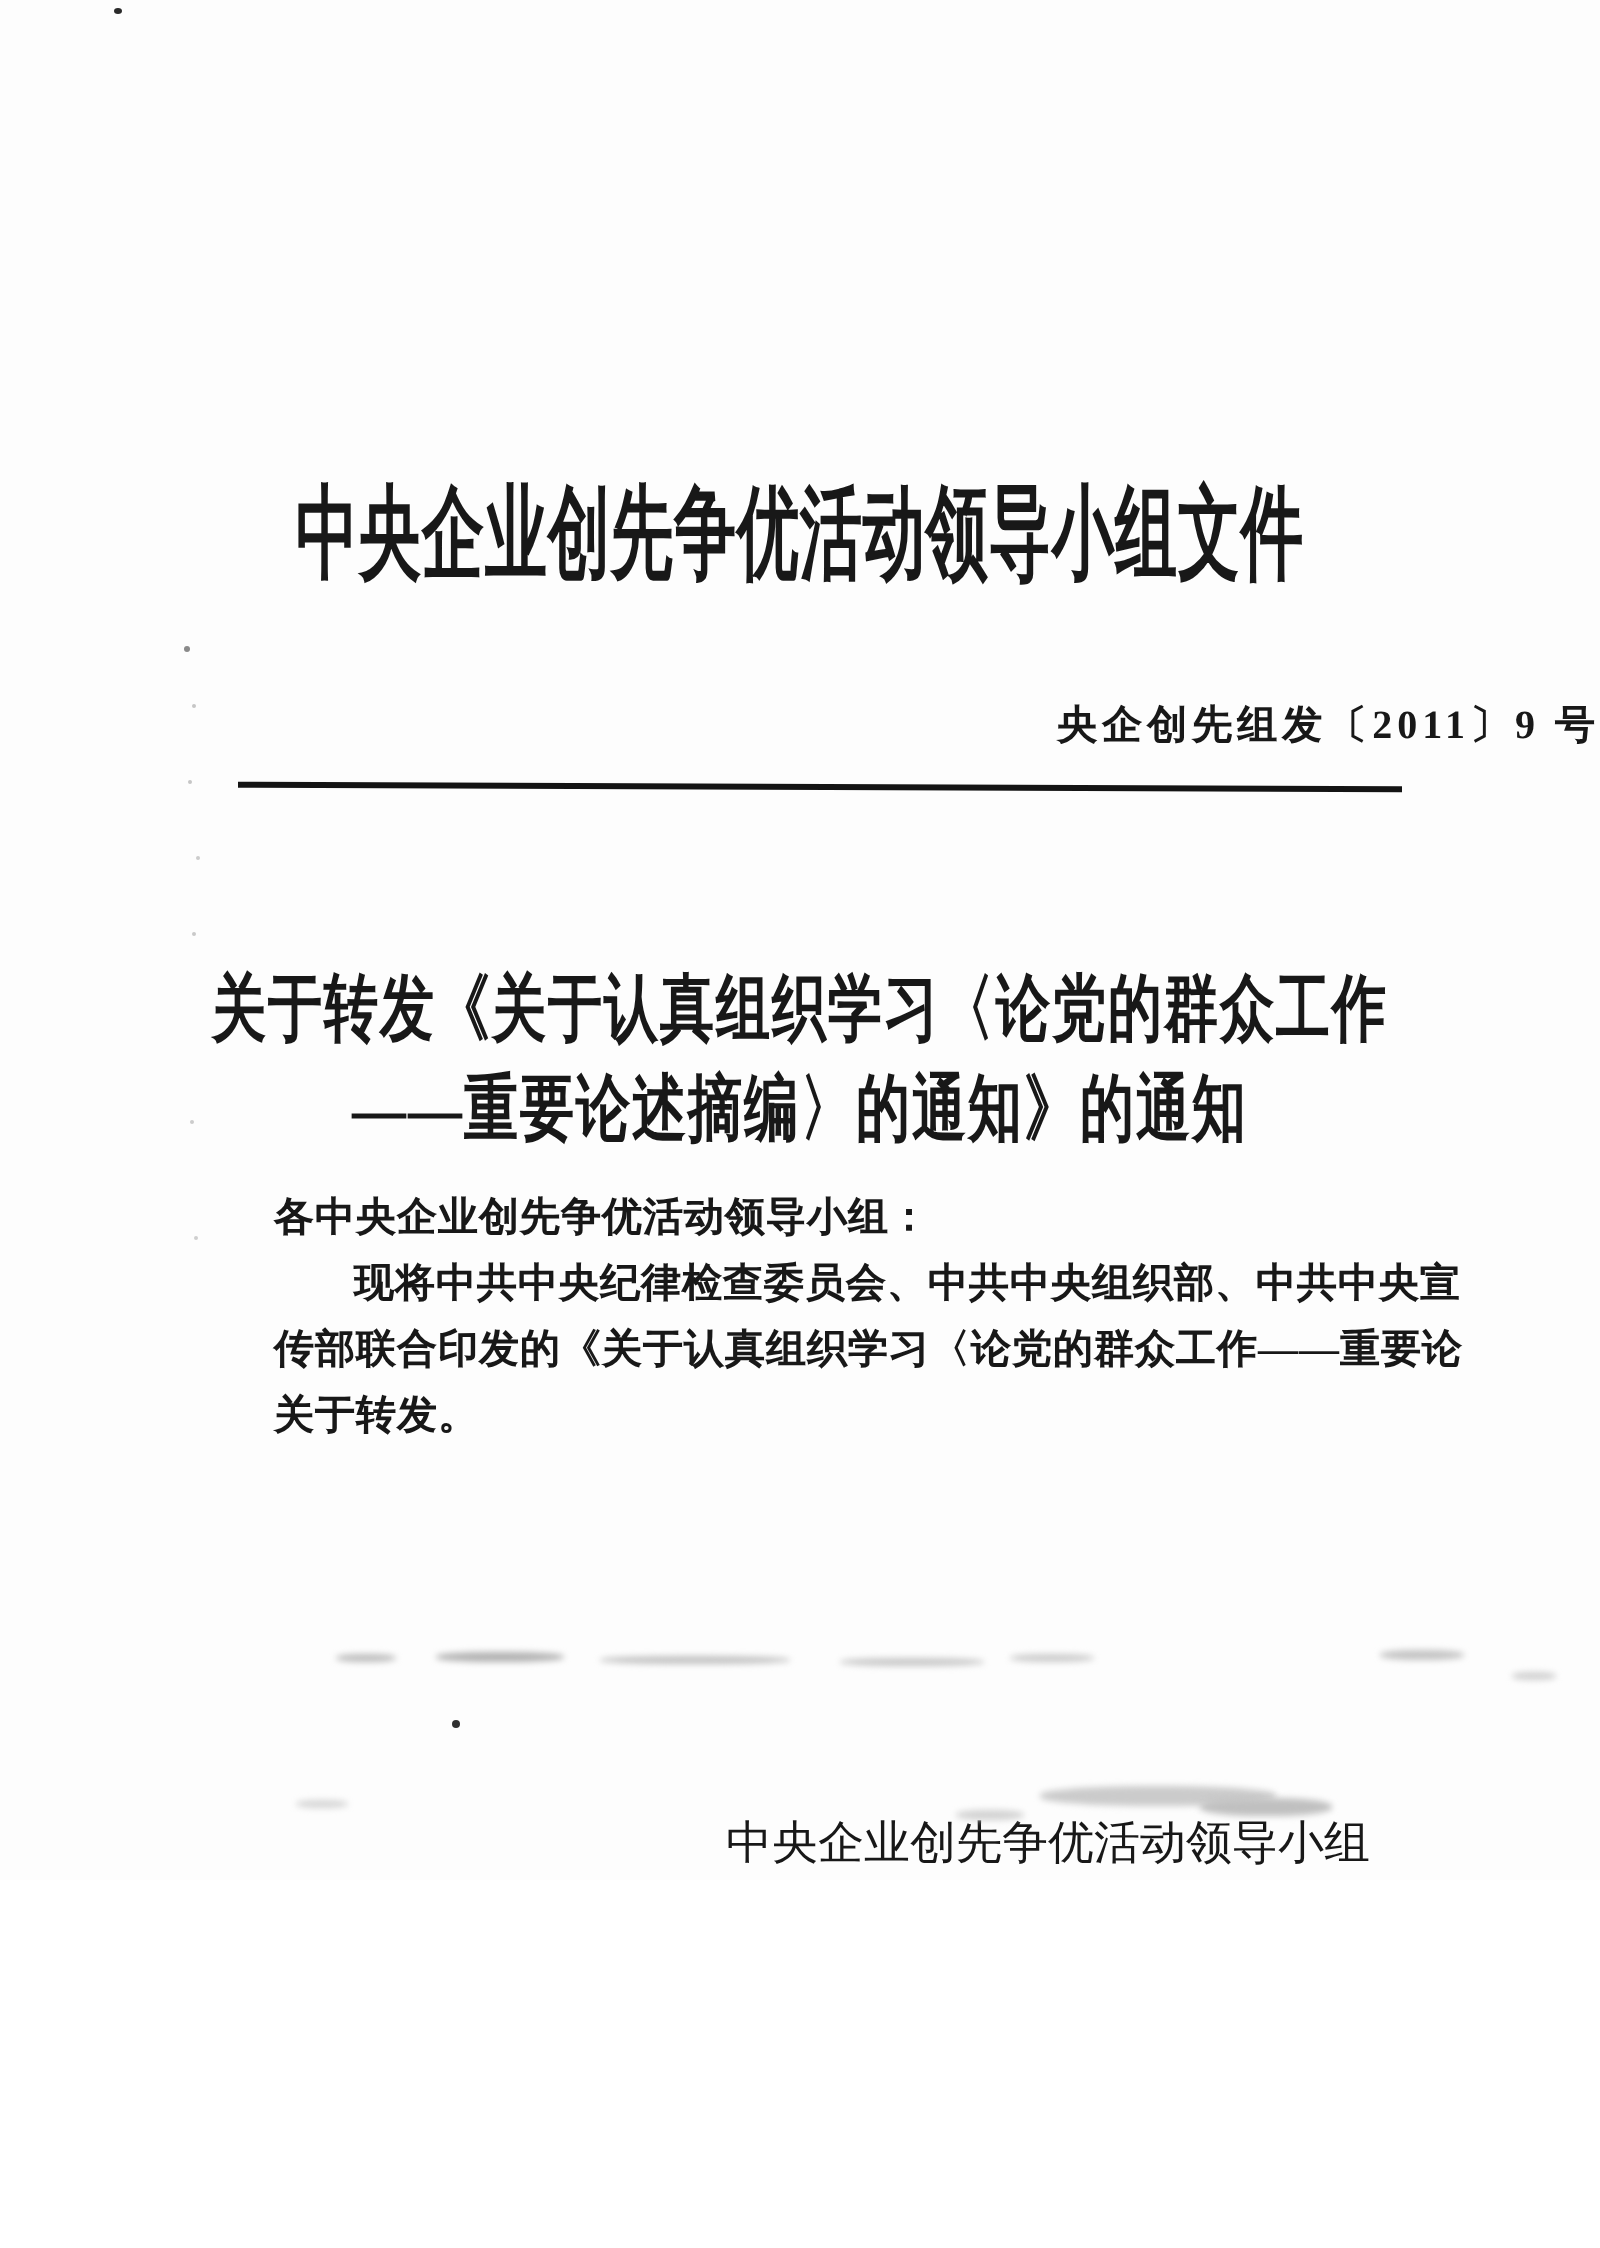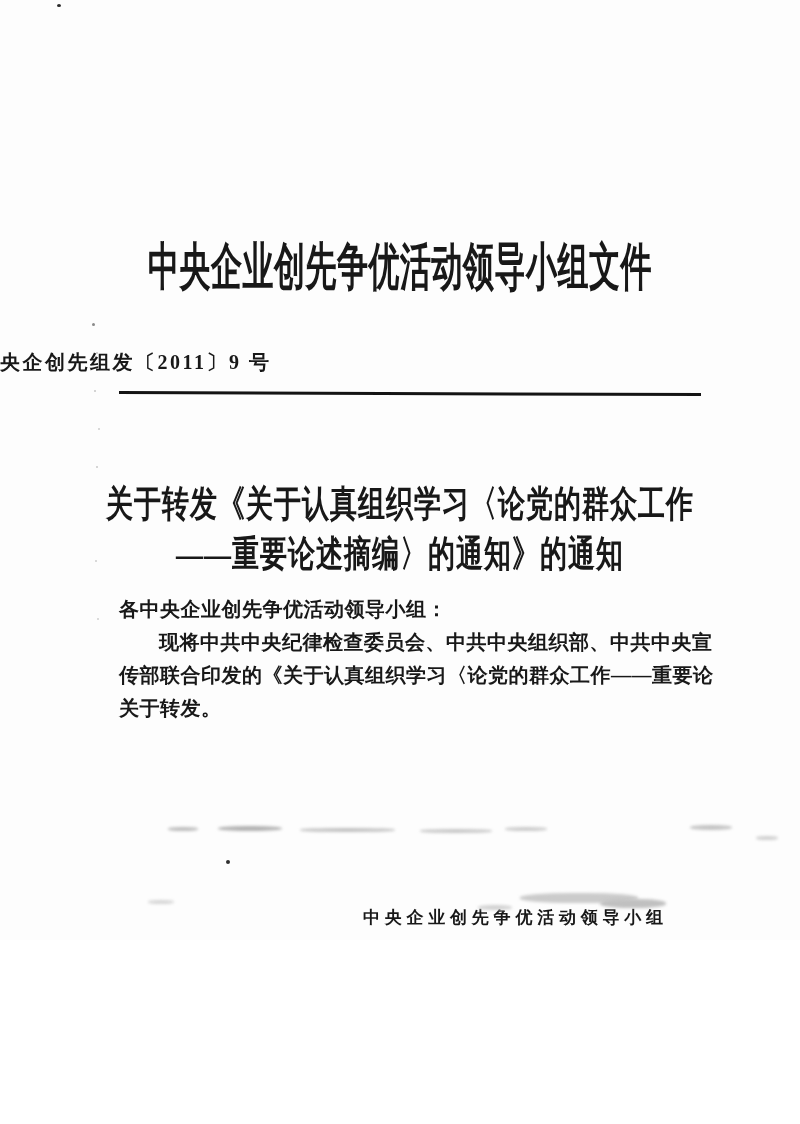--- a/index.html
+++ b/index.html
@@ -22,21 +22,21 @@
     font-weight: bold;
     letter-spacing: 0.5px;
     transform: scaleY(1.65);
     transform-origin: center top;
     white-space: nowrap;
   }
 
   .doc-number {
     position: absolute;
     top: 349px; left: 0; width: 100%;
-    text-align: left;
+    text-align: right;
     font-size: 20px;
     font-weight: bold;
     letter-spacing: 2.5px;
     white-space: nowrap;
   }
 
   .rule {
     position: absolute;
     top: 392px; left: 119px;
     width: 582px; height: 3px;
@@ -64,30 +64,31 @@
     font-size: 20px;
     font-weight: bold;
     line-height: 33px;
     letter-spacing: 0.5px;
   }
   .body-line {
     white-space: nowrap;
     text-align: justify;
     text-align-last: justify;
     text-justify: inter-character;
+    margin-left: 18px;
   }
   .body-line.no-justify { text-align-last: left; }
   .body-line.indent { text-indent: 2em; }
 
   .signature {
     position: absolute;
     top: 906px; left: 363px;
     width: 300px;
-    font-size: 17px;
-    font-weight: bold;
+    font-size: 23px;
+    font-weight: normal;
     white-space: nowrap;
     text-align: justify;
     text-align-last: justify;
     text-justify: inter-character;
   }
 
   .doc-date {
     position: absolute;
     top: 947px; left: 428px;
     font-size: 19px;

